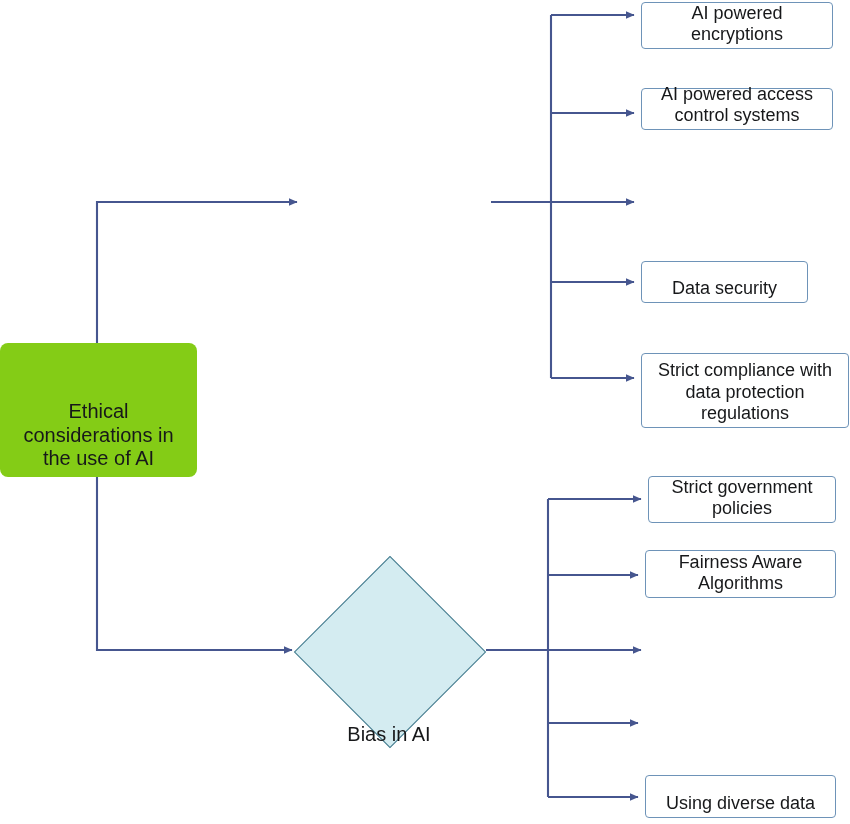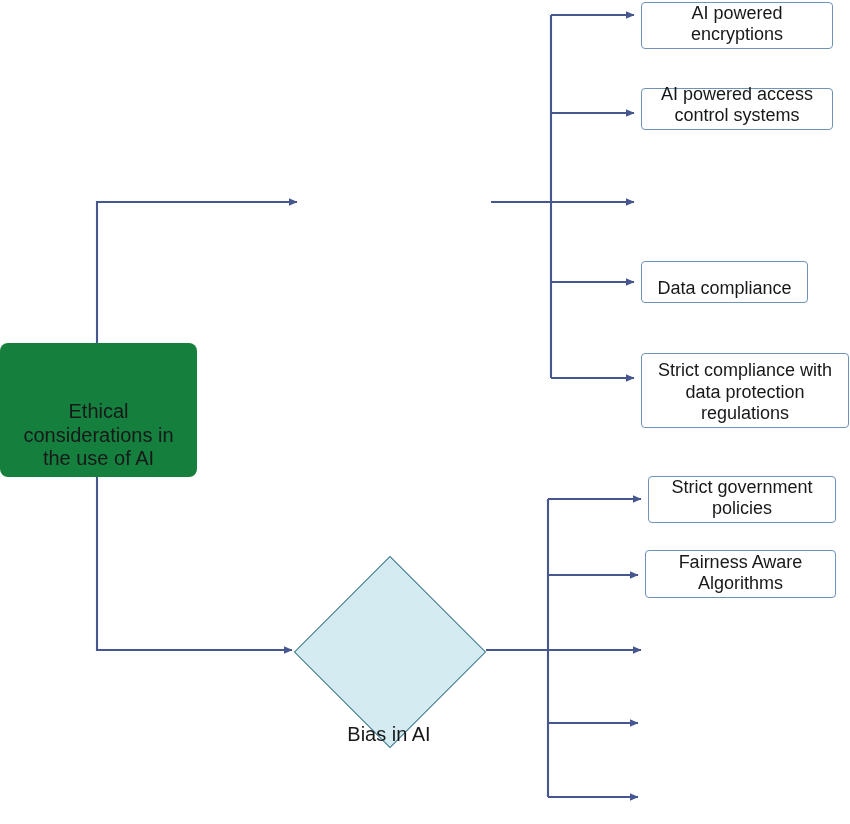--- a/index.html
+++ b/index.html
@@ -38,21 +38,21 @@
     color: #17181a;
   }
   .node-text {
     display: block;
     width: 100%;
     white-space: pre-line;
     line-height: 1.18;
   }
   
   .node-root {
-    background: #15803d;
+    background: #84cc16;
     border-radius: 8px;
     font-size: 20px;
     padding: 6px 10px;
   }
   
   .node-decision {
     background: transparent;
   }
   .diamond-shape {
     position: absolute;
@@ -134,21 +134,21 @@
 encryptions</span>
   </div>
 
   <div class="node node-leaf" style="left:641px; top:88px; width:192px; height:42px;">
     <span class="node-text">AI powered access
 control systems</span>
   </div>
 
 
   <div class="node node-leaf" style="left:641px; top:261px; width:167px; height:42px;">
-    <span class="node-text">Data compliance</span>
+    <span class="node-text">Data security</span>
   </div>
 
   <div class="node node-leaf" style="left:641px; top:341px; width:208px; height:75px;margin-top:12px;">
     <span class="node-text">Strict compliance with
 data protection
 regulations</span>
   </div>
 
   <div class="node node-decision" style="left:294px; top:556px; width:190px; height:190px;">
     <span class="diamond-shape"></span>
@@ -160,14 +160,17 @@
 policies</span>
   </div>
 
   <div class="node node-leaf" style="left:645px; top:550px; width:191px; height:48px;">
     <span class="node-text">Fairness Aware
 Algorithms</span>
   </div>
 
 
 
+  <div class="node node-leaf" style="left:645px; top:775px; width:191px; height:43px;">
+    <span class="node-text">Using diverse data</span>
+  </div>
 
 </div>
 
 </body></html>

